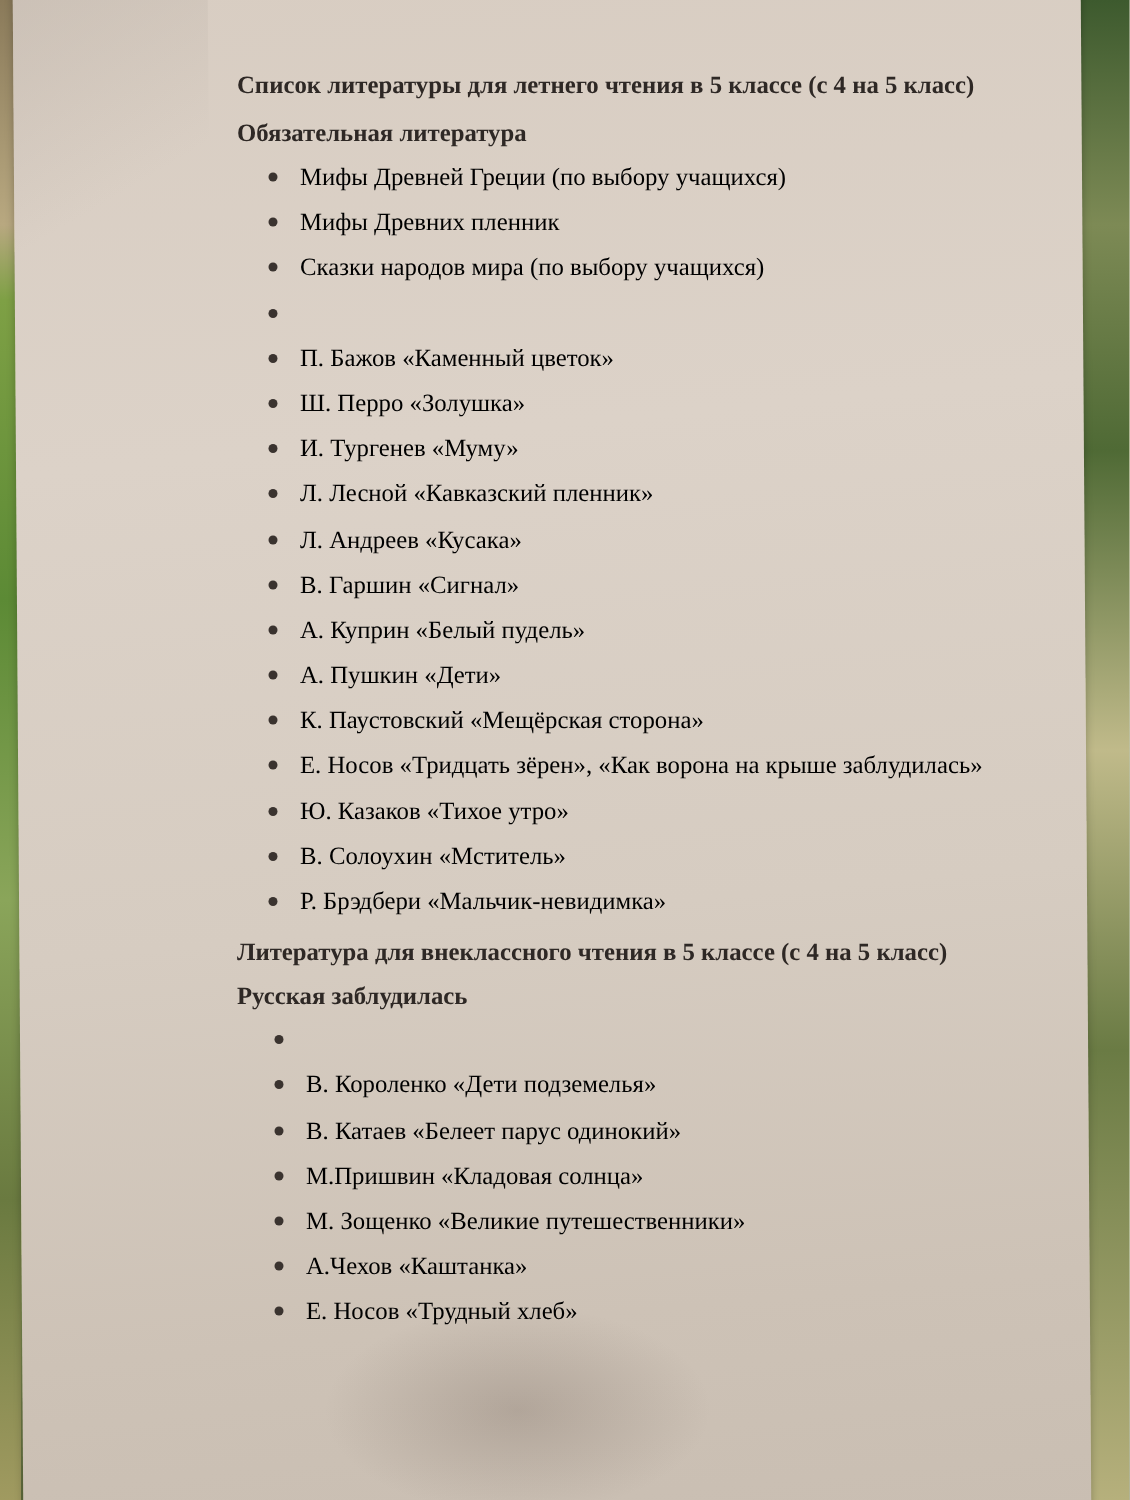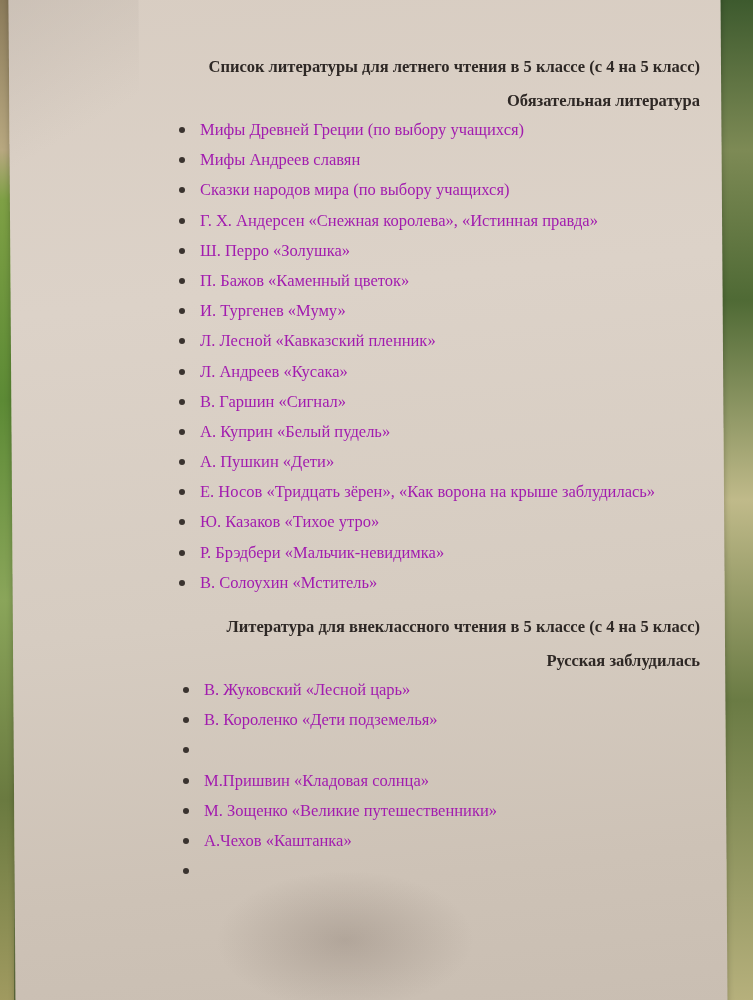--- a/index.html
+++ b/index.html
@@ -28,28 +28,28 @@
       border-bottom-right-radius: 80px;
     }
     .paper::after {
       content: ""; position: absolute; left: 200px; top: 880px; width: 260px; height: 140px;
       background: radial-gradient(ellipse at center, rgba(110,95,85,0.28) 0%, rgba(110,95,85,0) 70%);
     }
     .content {
       position: absolute; left: 154px; top: 43px; width: 560px; color: #2e2825;
     }
     .heading {
-      font-weight: bold; font-size: 16.5px; line-height: 20px; margin: 14px; white-space: nowrap; text-align: right;
+      font-weight: bold; font-size: 16.5px; line-height: 20px; margin: 4px; white-space: nowrap;
     }
     .h-title { margin-bottom: 12px; }
     .h-sub { margin-bottom: 9px; }
     ul.list { list-style: none; margin: 0; padding: 0; }
     ul.list li {
       position: relative; font-size: 16.5px; line-height: 20px; height: 30.2px;
-      padding-left: 46px; white-space: nowrap; color: #a21caf;
+      padding-left: 46px; white-space: nowrap; color: #000000;
     }
     ul.list li .bullet {
       position: absolute; left: 25px; top: 7px; width: 6px; height: 6px;
       border-radius: 50%; background: #3a332f;
     }
     .section2 { margin-top: 1px; }
     .section2 .heading { margin-left: 4px; }
     .section2 ul.list li { padding-left: 50px; }
     .section2 ul.list li .bullet { left: 29px; }
   </style>
@@ -61,44 +61,45 @@
 
 <div class="paper"></div>
 
 <div class="content">
   <p class="heading h-title">Список литературы для летнего чтения в 5 классе (с 4 на 5 класс)</p>
 
   <div class="section1">
     <p class="heading h-sub">Обязательная литература</p>
     <ul class="list">
       <li><span class="bullet"></span><span>Мифы Древней Греции (по выбору учащихся)</span></li>
-      <li><span class="bullet"></span><span>Мифы Андреев славян</span></li>
+      <li><span class="bullet"></span><span>Мифы Древних пленник</span></li>
       <li><span class="bullet"></span><span>Сказки народов мира (по выбору учащихся)</span></li>
-      <li><span class="bullet"></span><span>Г. Х. Андерсен «Снежная королева», «Истинная правда»</span></li>
+      <li><span class="bullet"></span></li>
+      <li><span class="bullet"></span><span>П. Бажов «Каменный цветок»</span></li>
       <li><span class="bullet"></span><span>Ш. Перро «Золушка»</span></li>
-      <li><span class="bullet"></span><span>П. Бажов «Каменный цветок»</span></li>
       <li><span class="bullet"></span><span>И. Тургенев «Муму»</span></li>
       <li><span class="bullet"></span><span>Л. Лесной «Кавказский пленник»</span></li>
       <li><span class="bullet"></span><span>Л. Андреев «Кусака»</span></li>
       <li><span class="bullet"></span><span>В. Гаршин «Сигнал»</span></li>
       <li><span class="bullet"></span><span>А. Куприн «Белый пудель»</span></li>
       <li><span class="bullet"></span><span>А. Пушкин «Дети»</span></li>
+      <li><span class="bullet"></span><span>К. Паустовский «Мещёрская сторона»</span></li>
       <li><span class="bullet"></span><span>Е. Носов «Тридцать зёрен», «Как ворона на крыше заблудилась»</span></li>
       <li><span class="bullet"></span><span>Ю. Казаков «Тихое утро»</span></li>
+      <li><span class="bullet"></span><span>В. Солоухин «Мститель»</span></li>
       <li><span class="bullet"></span><span>Р. Брэдбери «Мальчик-невидимка»</span></li>
-      <li><span class="bullet"></span><span>В. Солоухин «Мститель»</span></li>
     </ul>
   </div>
 
   <div class="section2">
     <p class="heading h-sub">Литература для внеклассного чтения в 5 классе (с 4 на 5 класс)</p>
     <p class="heading h-sub">Русская заблудилась</p>
     <ul class="list">
-      <li><span class="bullet"></span><span>В. Жуковский «Лесной царь»</span></li>
+      <li><span class="bullet"></span></li>
       <li><span class="bullet"></span><span>В. Короленко «Дети подземелья»</span></li>
-      <li><span class="bullet"></span></li>
+      <li><span class="bullet"></span><span>В. Катаев «Белеет парус одинокий»</span></li>
       <li><span class="bullet"></span><span>М.Пришвин «Кладовая солнца»</span></li>
       <li><span class="bullet"></span><span>М. Зощенко «Великие путешественники»</span></li>
       <li><span class="bullet"></span><span>А.Чехов «Каштанка»</span></li>
-      <li><span class="bullet"></span></li>
+      <li><span class="bullet"></span><span>Е. Носов «Трудный хлеб»</span></li>
     </ul>
   </div>
 </div>
 
 </body></html>

